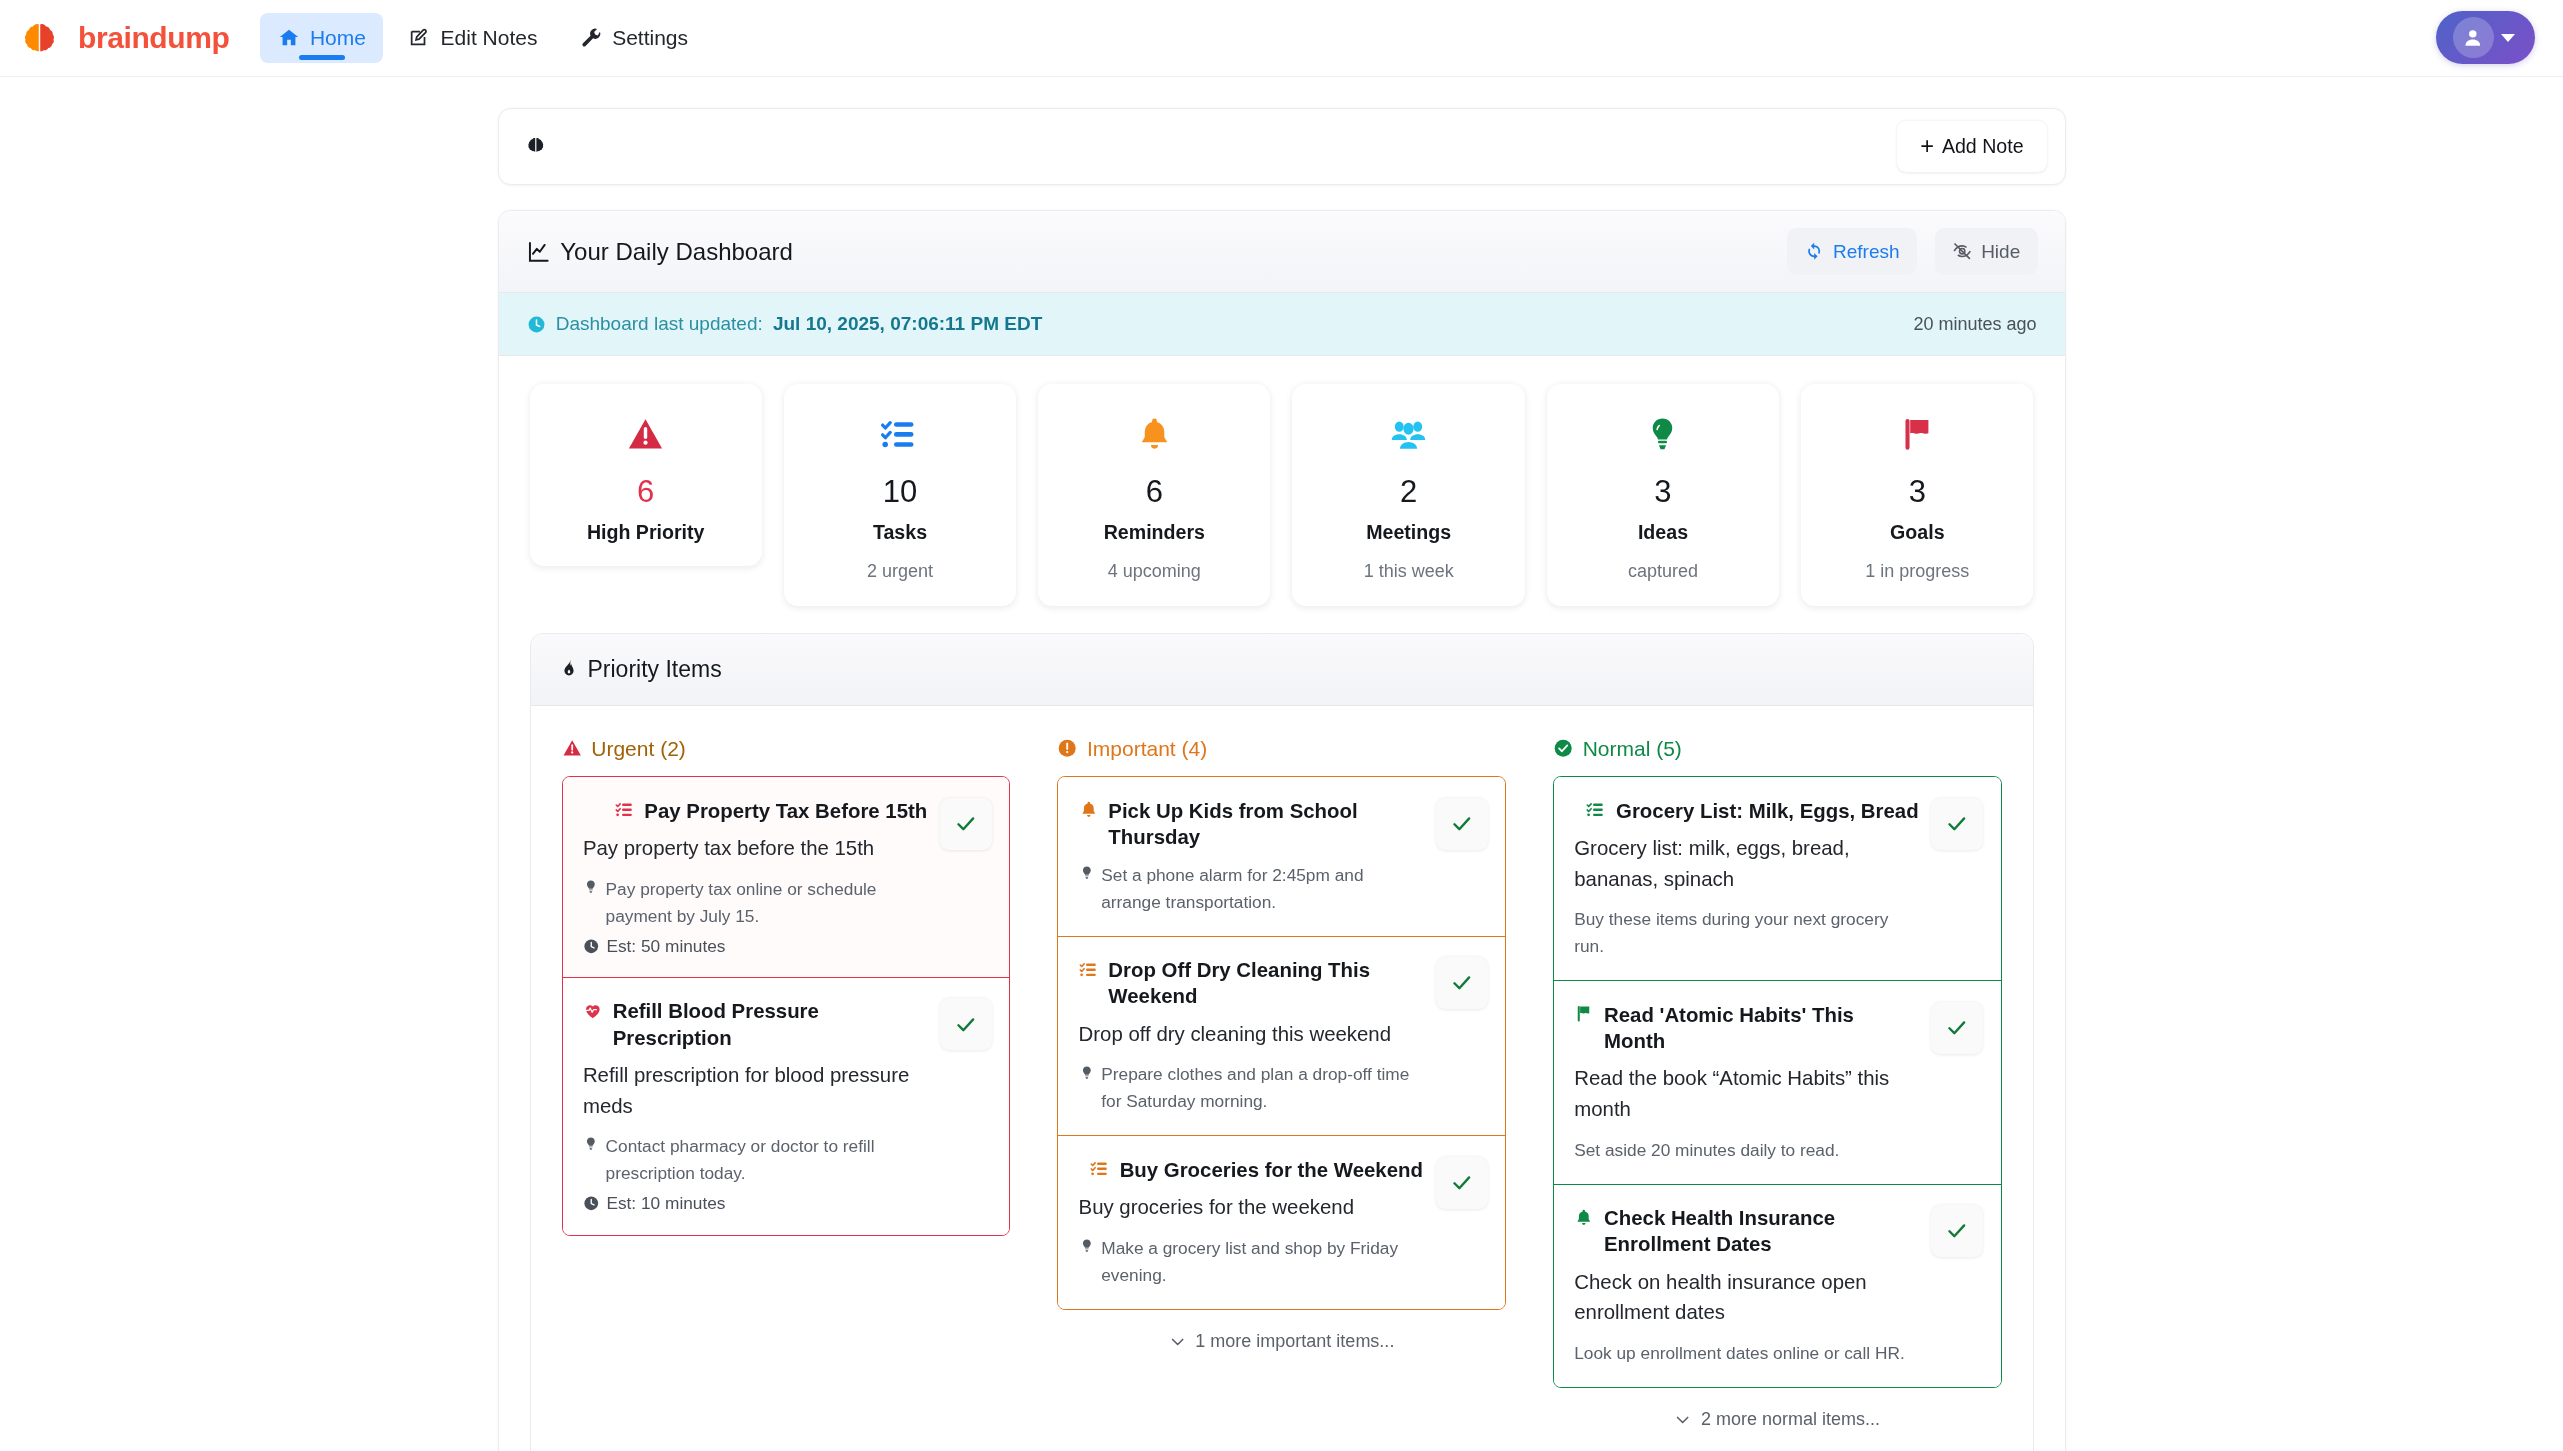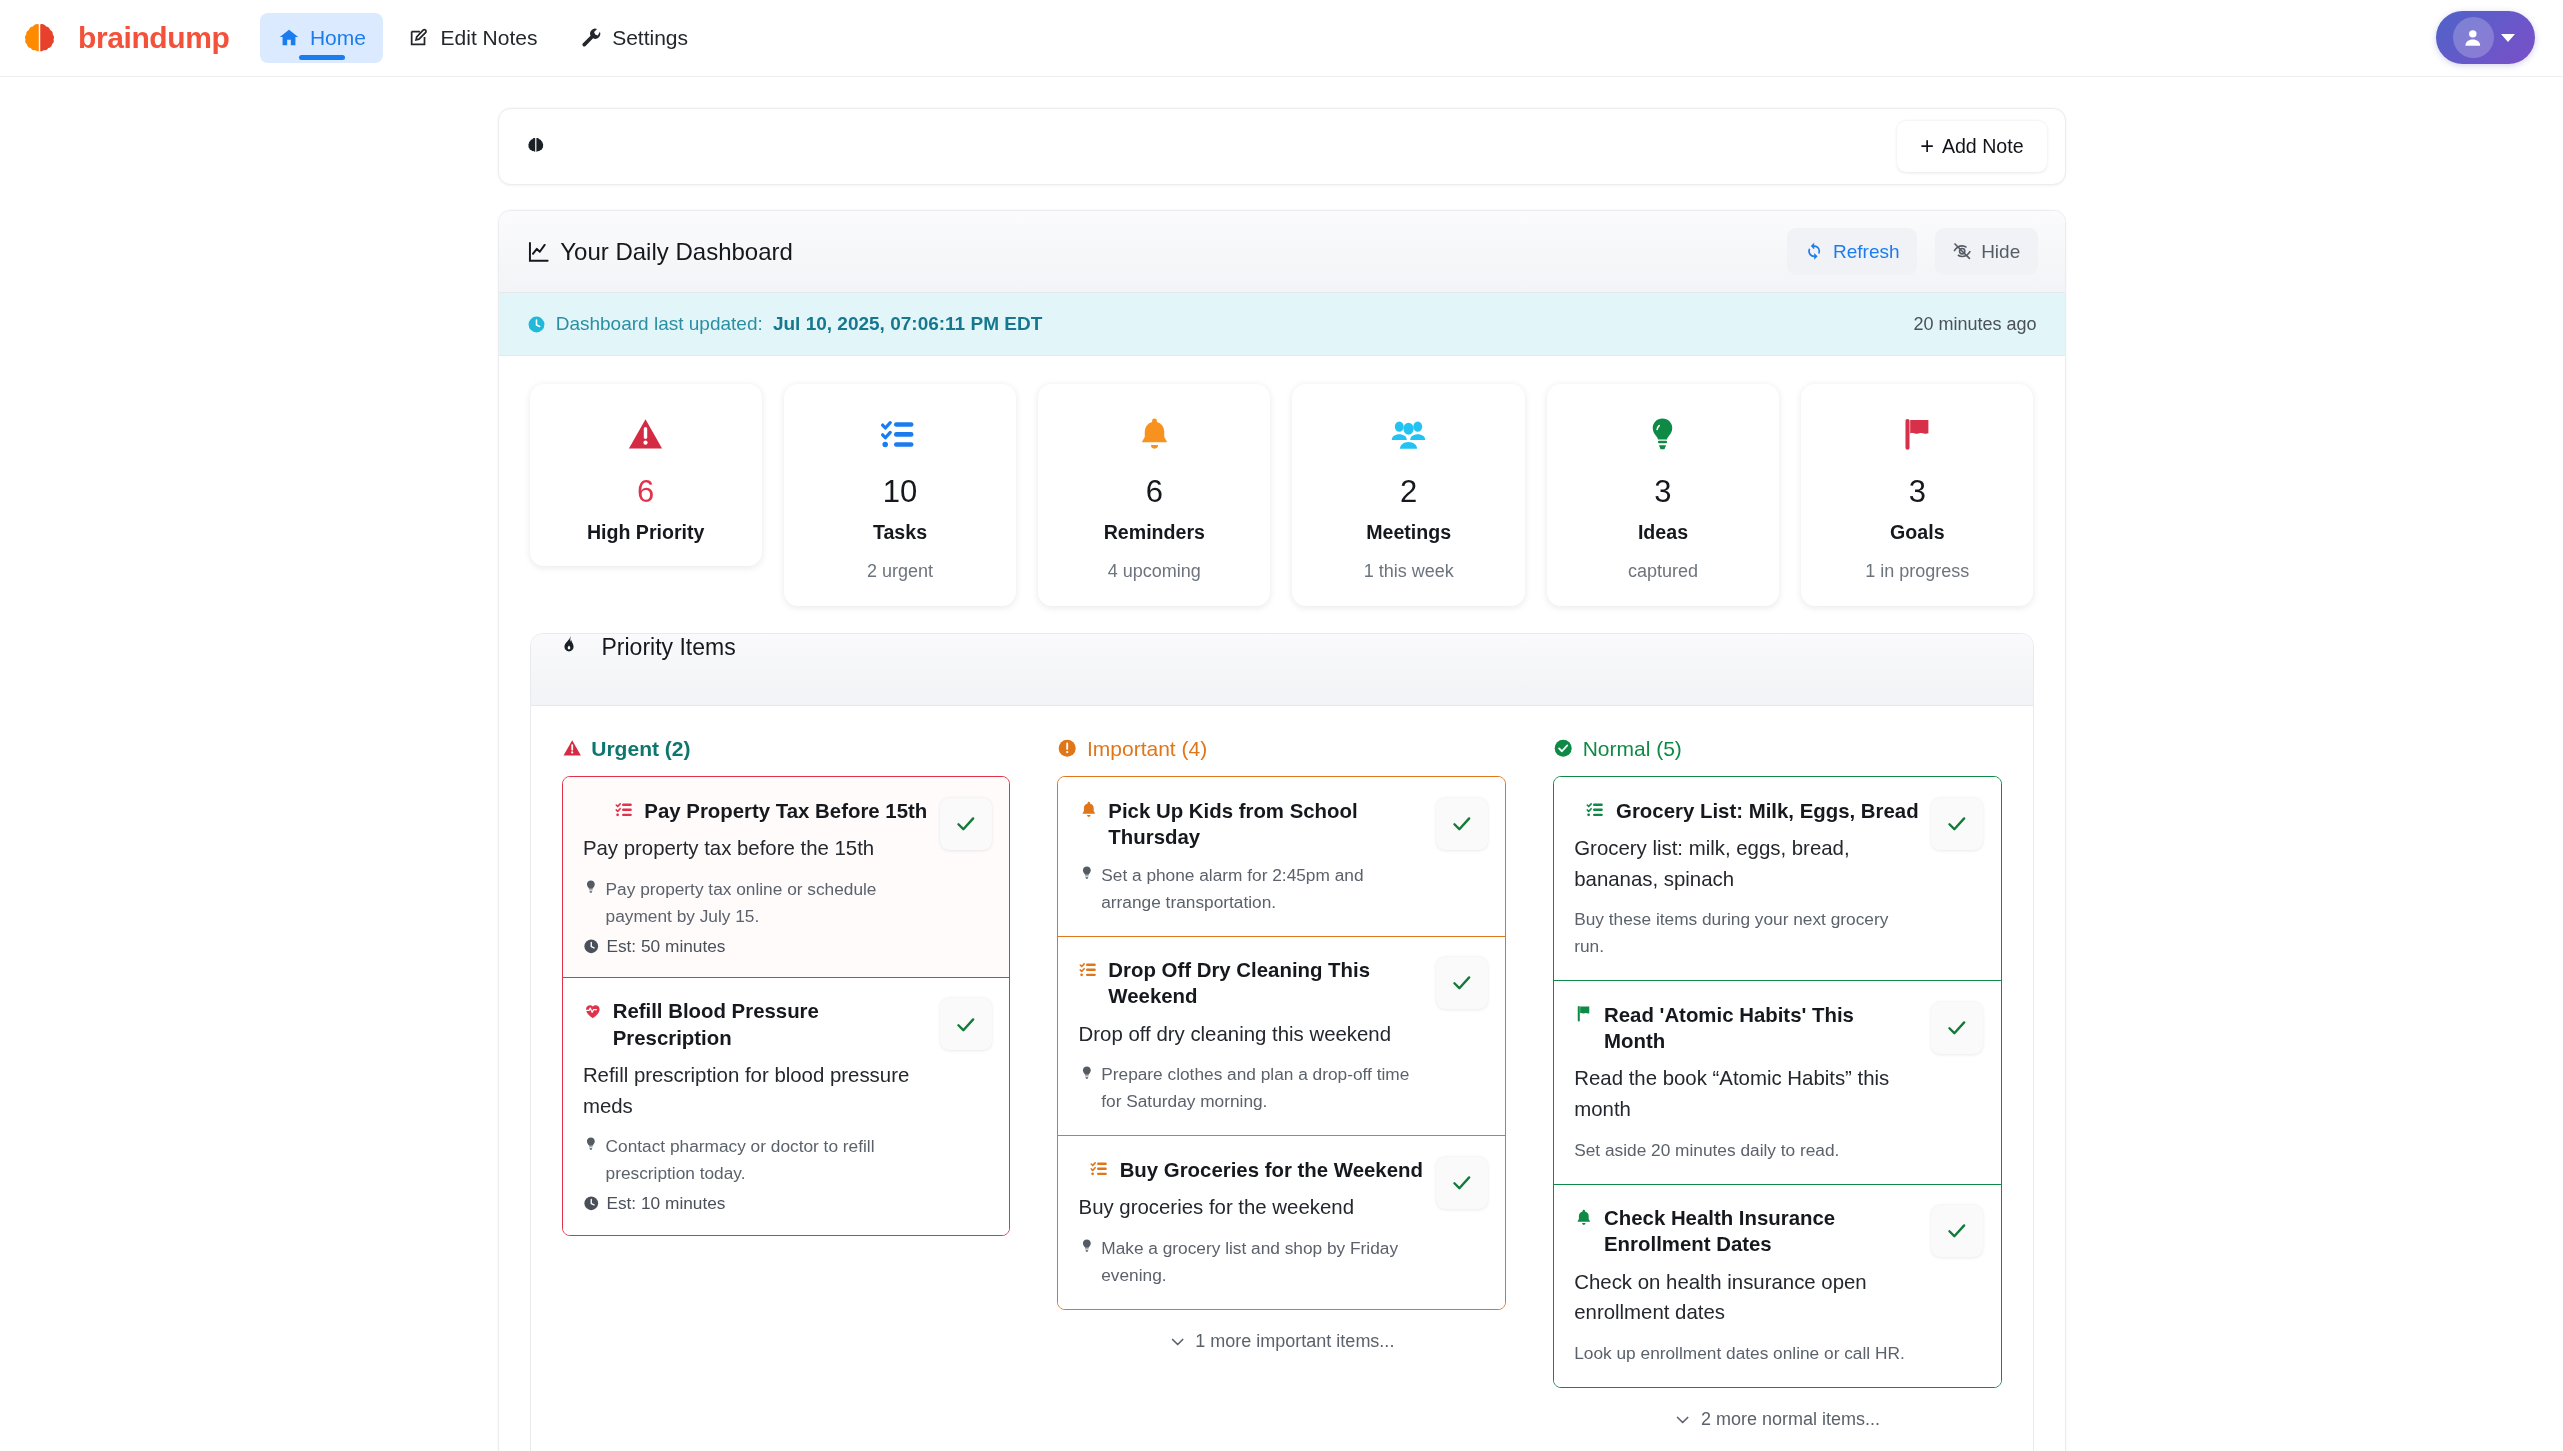--- a/index.html
+++ b/index.html
@@ -147,33 +147,33 @@
   
   .prio {
     margin: 0 31px 0 31px;
     border: 0.8px solid #e9eaee; border-top-left-radius: 12.6px; border-top-right-radius: 12.6px;
     overflow: hidden;
   }
   .prio-head {
     height: 72px;
     background: linear-gradient(180deg,#fafafc 0%, #f2f3f6 100%);
     border-bottom: 0.8px solid #e7e8ec;
-    display: flex; align-items: flex-start; padding: 0 27px;
-    font-size: 23px; font-weight: 500; color: #15181d; gap: 22px;
+    display: flex; align-items: center; padding: 0 27px;
+    font-size: 23px; font-weight: 500; color: #15181d; gap: 8px;
   }
   .prio-body {
     background: #ffffff;
     display: flex; gap: 47px; padding: 31px 31px 47px 31px;
   }
   .prio-col { flex: 1 1 0; min-width: 0; }
   .col-head {
     display: flex; align-items: center; gap: 9.4px;
     font-size: 21px; font-weight: 500; margin-bottom: 15.7px;
   }
-  .col-head.urgent { color: #0f766e; font-weight: bold; }
+  .col-head.urgent { color: #a16207; }
   .col-head.important { color: #e0761a; }
   .col-head.normal { color: #0e8a46; }
 
   .card-group { border-radius: 7.9px; overflow: hidden; }
   .card-group.urgent { border: 0.8px solid #e0334b; }
   .card-group.important { border: 0.8px solid #e0761a; }
   .card-group.normal { border: 0.8px solid #0e8a46; }
 
   .item {
     display: flex; align-items: flex-start; gap: 12.6px;

